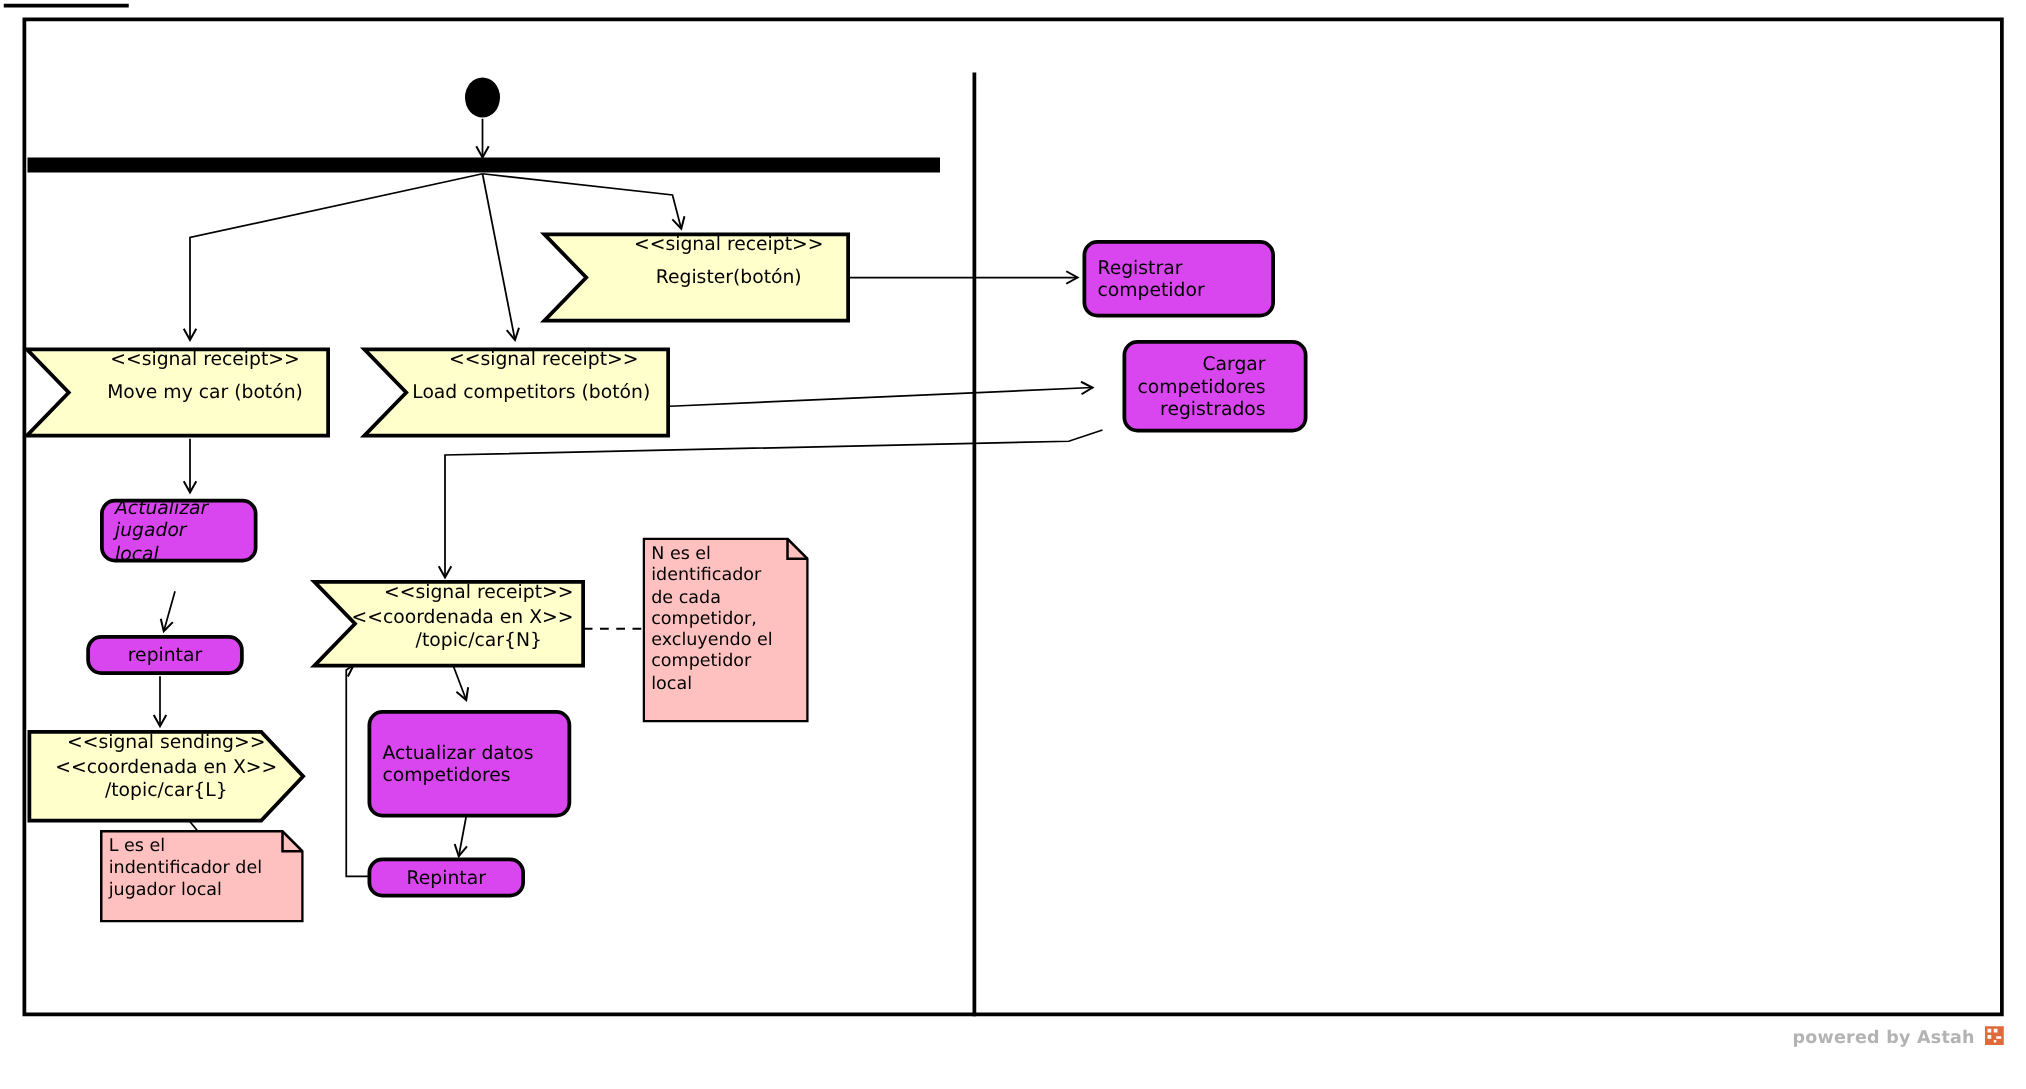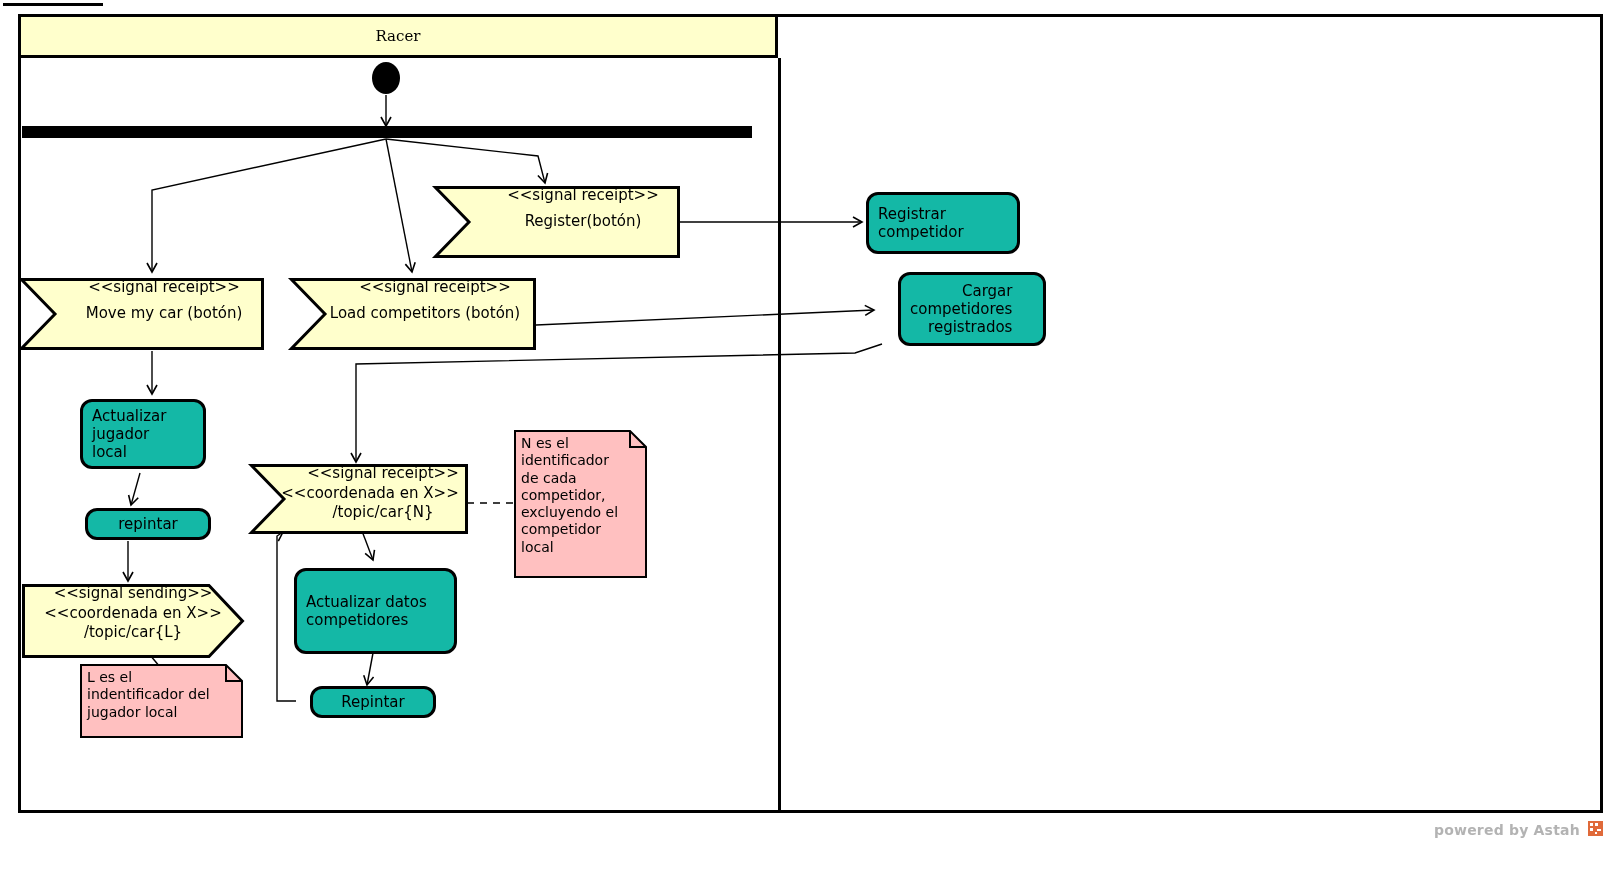--- a/index.html
+++ b/index.html
@@ -8,24 +8,24 @@
 
   
   .lane-frame{position:absolute;box-sizing:border-box;border:3px solid #000;}
   .lane-header{position:absolute;box-sizing:border-box;background:#ffffcc;
     border:3px solid #000;display:flex;align-items:center;justify-content:center;
     font-family:"DejaVu Serif", serif;font-size:15px;color:#000;}
   .lane-divider{position:absolute;background:#000;}
   .stub-line{position:absolute;background:#000;}
 
   
-  .action{position:absolute;box-sizing:border-box;background:#14b8a6;
+  .action{position:absolute;box-sizing:border-box;background:#d946ef;
     border:3px solid #000;border-radius:12px;display:flex;align-items:center;
     padding:4px 9px;font-size:15px;line-height:1.22;color:#000;white-space:pre-line;}
-  .action.ctr{justify-content:center;text-align:right;margin-left:16px;}
+  .action.ctr{justify-content:center;text-align:right;}
 
   .init-node{position:absolute;background:#000;border-radius:50%;}
   .fork-bar{position:absolute;background:#000;}
 
   
   .sig{position:absolute;}
   .sig svg{position:absolute;left:0;top:0;overflow:visible;}
   .sig .txt{position:absolute;left:0;top:0;width:100%;height:100%;
     display:flex;flex-direction:column;align-items:center;justify-content:flex-start;
     font-size:15px;line-height:1.30;color:#000;white-space:pre;text-align:center;}
@@ -47,23 +47,20 @@
 </style>
 </head>
 <body>
 
 <div id="canvas">
 
   <div class="stub-line" style="left:3px;top:3px;width:100px;height:3px;"></div>
 
   <div class="lane-frame" style="left:18px;top:14px;width:1585px;height:799px;"></div>
 
-  <div class="lane-header" style="left:18px;top:14px;width:760px;height:44px;">
-    <span>Racer</span>
-  </div>
   <div class="lane-divider" style="left:778px;top:58px;width:3px;height:755px;"></div>
 
   <svg id="edges">
     <defs>
       <marker id="ohead" markerWidth="16" markerHeight="16" refX="11" refY="6" orient="auto" markerUnits="userSpaceOnUse">
         <path d="M2,1 L11,6 L2,11" fill="none" stroke="#000" stroke-width="1.6"></path>
       </marker>
       <marker id="oheadT" markerWidth="16" markerHeight="16" refX="11" refY="6" orient="auto" markerUnits="userSpaceOnUse">
         <path d="M2,1 L11,6 L2,11" fill="none" stroke="#000" stroke-width="1.6"></path>
       </marker>
@@ -132,21 +129,21 @@
     </div>
   </div>
 
   <div class="action" style="left:866px;top:192px;width:154px;height:62px;">Registrar
 competidor</div>
 
   <div class="action" style="left:898px;top:272px;width:148px;height:74px;text-align:right;">Cargar
 competidores
 registrados</div>
 
-  <div class="action" style="left:80px;top:399px;width:126px;height:70px;">Actualizar
+  <div class="action" style="left:80px;top:399px;width:126px;height:51px;font-style:italic;">Actualizar
 jugador
 local</div>
 
   <div class="action ctr" style="left:69px;top:508px;width:126px;height:32px;">repintar</div>
 
   <div class="sig" style="left:22px;top:584px;width:222px;height:74px;">
     <svg width="222" height="74" viewBox="0 0 222 74">
       <path d="M1.5,1.5 L187,1.5 L220.5,37 L187,72.5 L1.5,72.5 Z" fill="#ffffcc" stroke="#000" stroke-width="3"></path>
     </svg>
     <div class="txt" style="padding-right:22px;">

